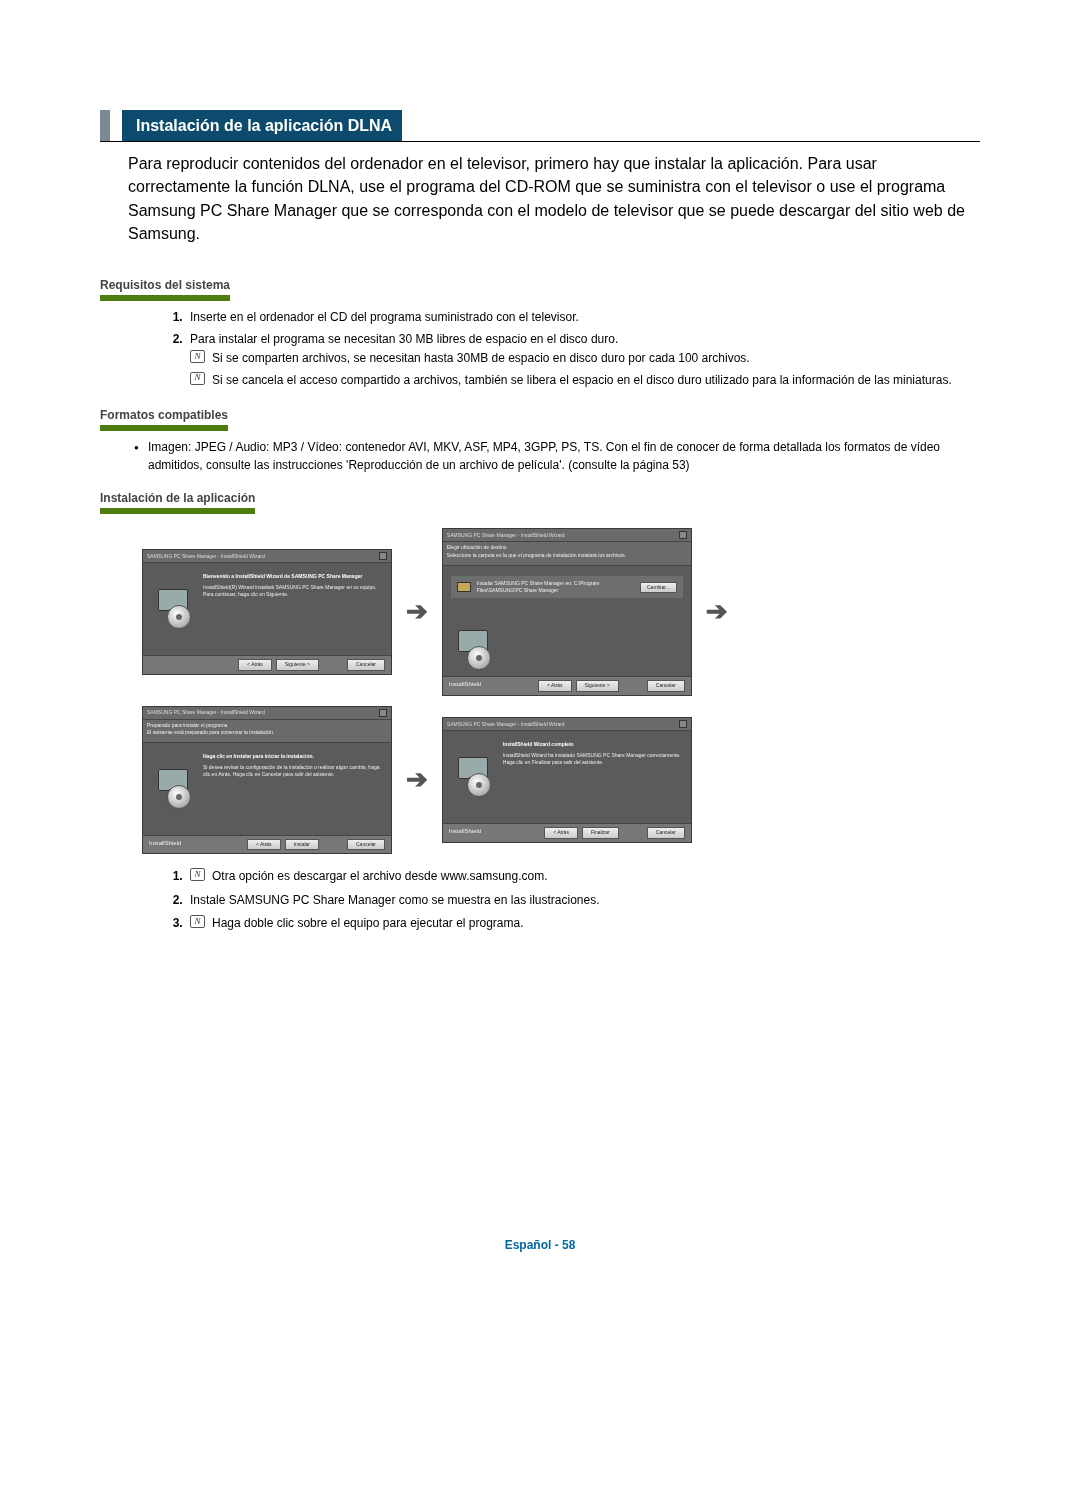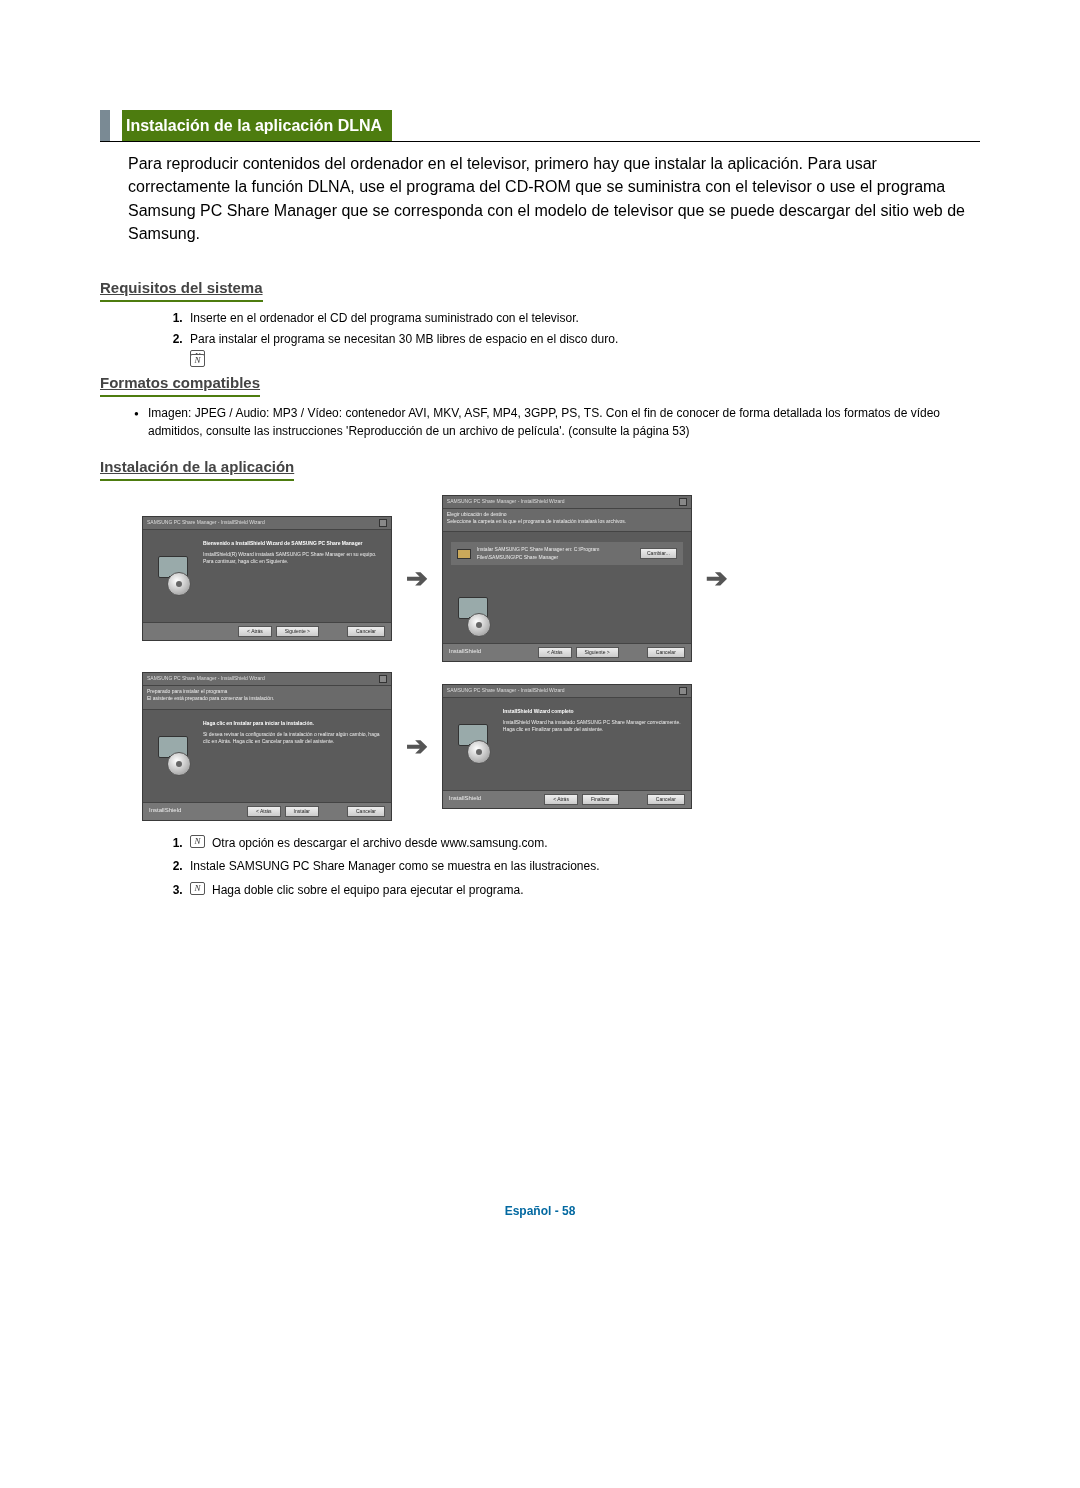--- a/index.html
+++ b/index.html
@@ -18,44 +18,43 @@
     align-items: stretch;
     border-bottom: 1px solid #000;
     margin-bottom: 10px;
   }
   .title-marker {
     width: 10px;
     background: #7a8a94;
     margin-right: 12px;
   }
   .title-text {
-    background: #4d7c0f;
+    background: #0c4a6e;
     color: #fff;
     font-size: 16px;
     font-weight: bold;
-    padding: 4px 10px 4px 4px;
+    padding: 4px 10px 4px 14px;
     flex: 0 0 auto;
   }
   .title-bar::after {
     content: "";
     flex: 1;
   }
   .intro {
     margin: 8px 0 18px 28px;
     font-size: 16px;
   }
   .subhead {
-    font-size: 15px;
+    font-size: 12px;
     font-weight: bold;
     color: #444;
-    border-bottom: 2px solid #4d7c0f;
+    border-bottom: 6px solid #4d7c0f;
     display: inline-block;
     margin: 14px 0 6px 0;
     padding-bottom: 1px;
-    text-decoration: underline;
   }
   ol.num {
     list-style: decimal;
     margin-left: 86px;
     padding-left: 0;
   }
   ol.num > li {
     padding: 2px 0 2px 4px;
     font-weight: normal;
   }
@@ -255,23 +254,25 @@
 <p class="intro">Para reproducir contenidos del ordenador en el televisor, primero hay que instalar la aplicación. Para usar correctamente la función DLNA, use el programa del CD-ROM que se suministra con el televisor o use el programa Samsung PC Share Manager que se corresponda con el modelo de televisor que se puede descargar del sitio web de Samsung.</p>
 
 
 <div class="subhead">Requisitos del sistema</div>
 <ol class="num">
   <li>Inserte en el ordenador el CD del programa suministrado con el televisor.</li>
   <li>
     <span>Para instalar el programa se necesitan 30 MB libres de espacio en el disco duro.</span>
     <div class="note">
       <span class="note-icon">N</span>
+      <span>Si se comparten archivos, se necesitan hasta 30MB de espacio en disco duro por cada 100 archivos.</span>
     </div>
     <div class="note">
       <span class="note-icon">N</span>
+      <span>Si se cancela el acceso compartido a archivos, también se libera el espacio en el disco duro utilizado para la información de las miniaturas.</span>
     </div>
   </li>
 </ol>
 
 
 <div class="subhead">Formatos compatibles</div>
 <ul class="bul">
   <li>Imagen: JPEG / Audio: MP3 / Vídeo: contenedor AVI, MKV, ASF, MP4, 3GPP, PS, TS. Con el fin de conocer de forma detallada los formatos de vídeo admitidos, consulte las instrucciones 'Reproducción de un archivo de película'. (consulte la página 53)</li>
 </ul>
 

